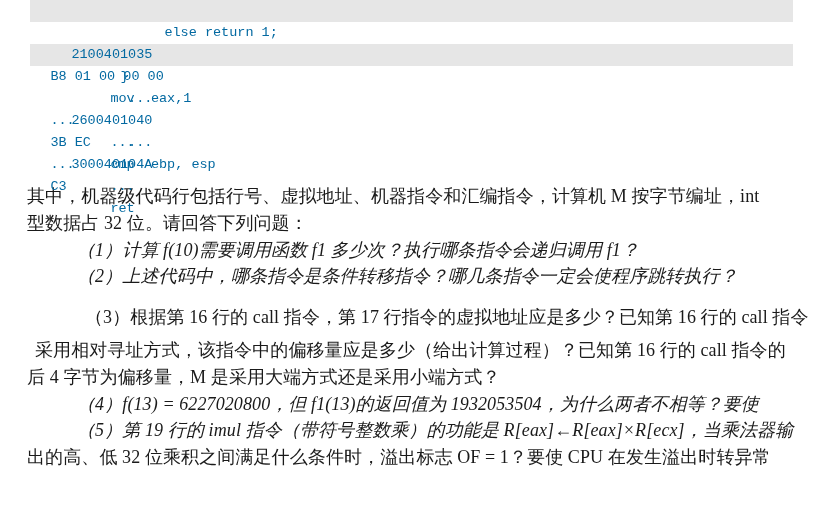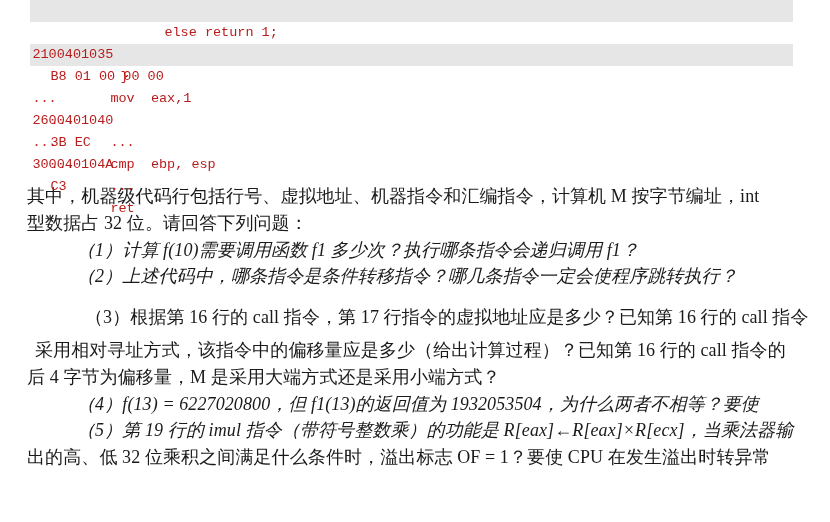--- a/index.html
+++ b/index.html
@@ -21,40 +21,40 @@
     position: absolute;
     left: 0;
     top: 0;
     width: 830px;
   }
   .code-row {
     height: 22px;
     line-height: 22px;
     font-family: "Liberation Mono", "DejaVu Sans Mono", monospace;
     font-size: 13.5px;
-    color: #b91c1c;
+    color: #0369a1;
     white-space: pre;
     position: relative;
   }
   .code-row.shaded::before {
     content: "";
     position: absolute;
     left: 30px;
     right: 37px;
     top: 0;
     bottom: 0;
     background: #e6e6e6;
     z-index: 0;
   }
   .code-row > span {
     position: relative;
     z-index: 1;
     display: inline-block;
   }
-  .col-num    { width: 120px; text-align: left; padding-right: 0; }
+  .col-num    { width: 120px; text-align: right; padding-right: 0; }
   .col-bytes  { width: 120px; padding-left: 18px; }
   .col-asm    { padding-left: 78px; text-align: center; }
   .code-row.src .col-src { padding-left: 132px; }
   .code-row.brace .col-src { padding-left: 88px; }
 
   
   #prose {
     position: absolute;
     left: 11px;
     top: 183px;

